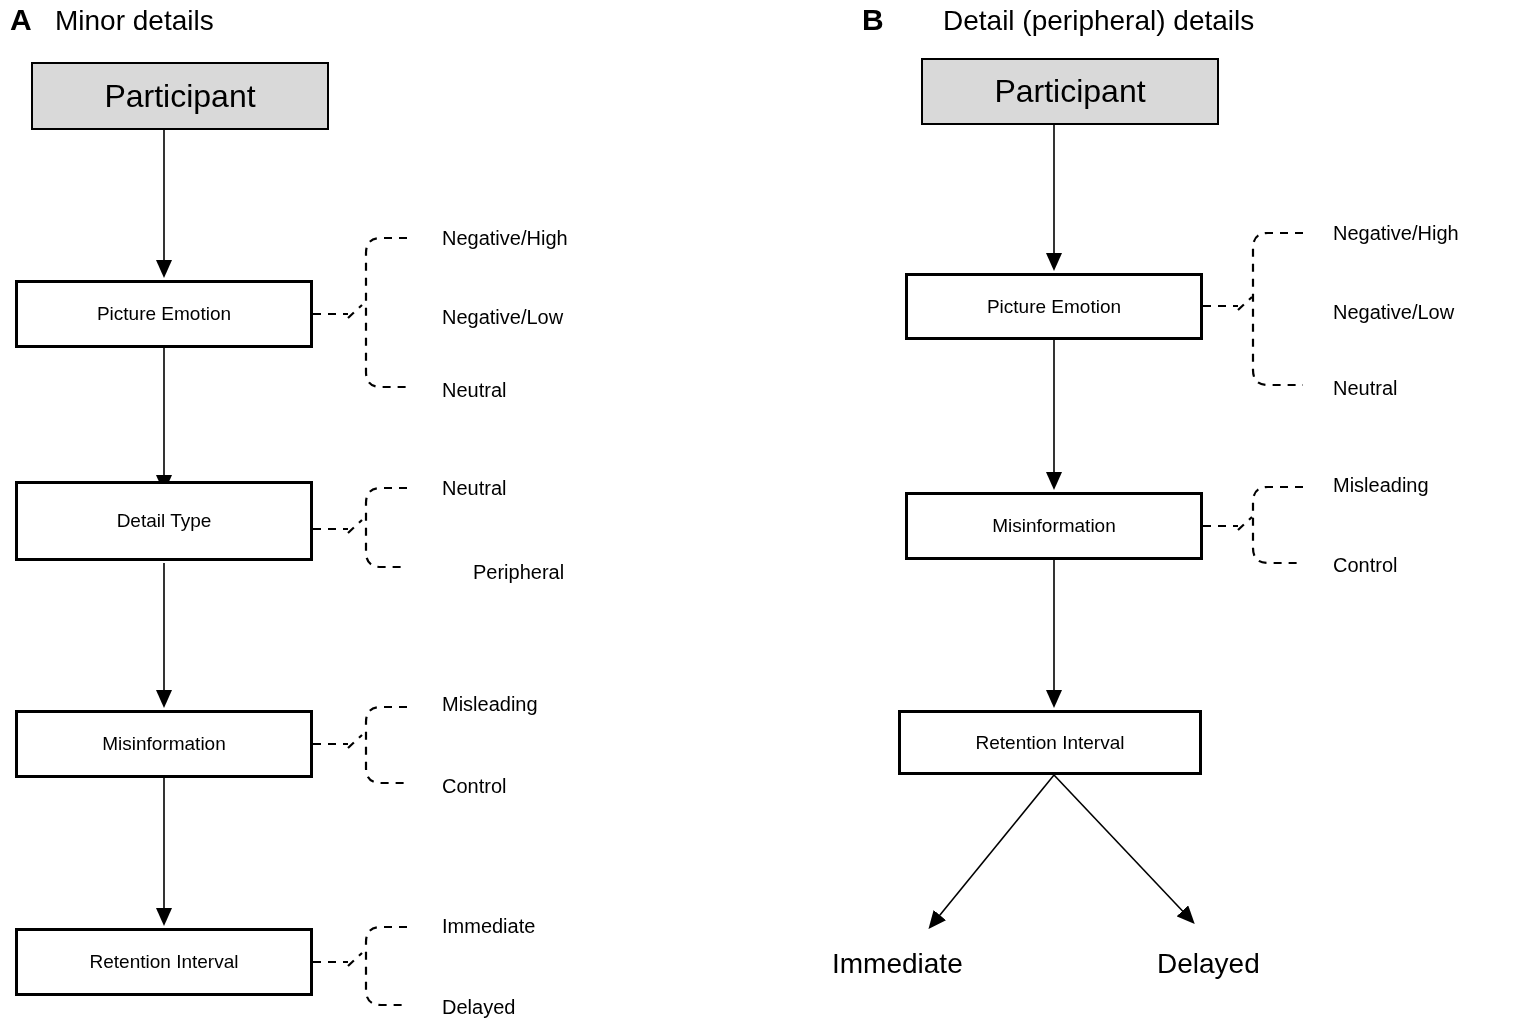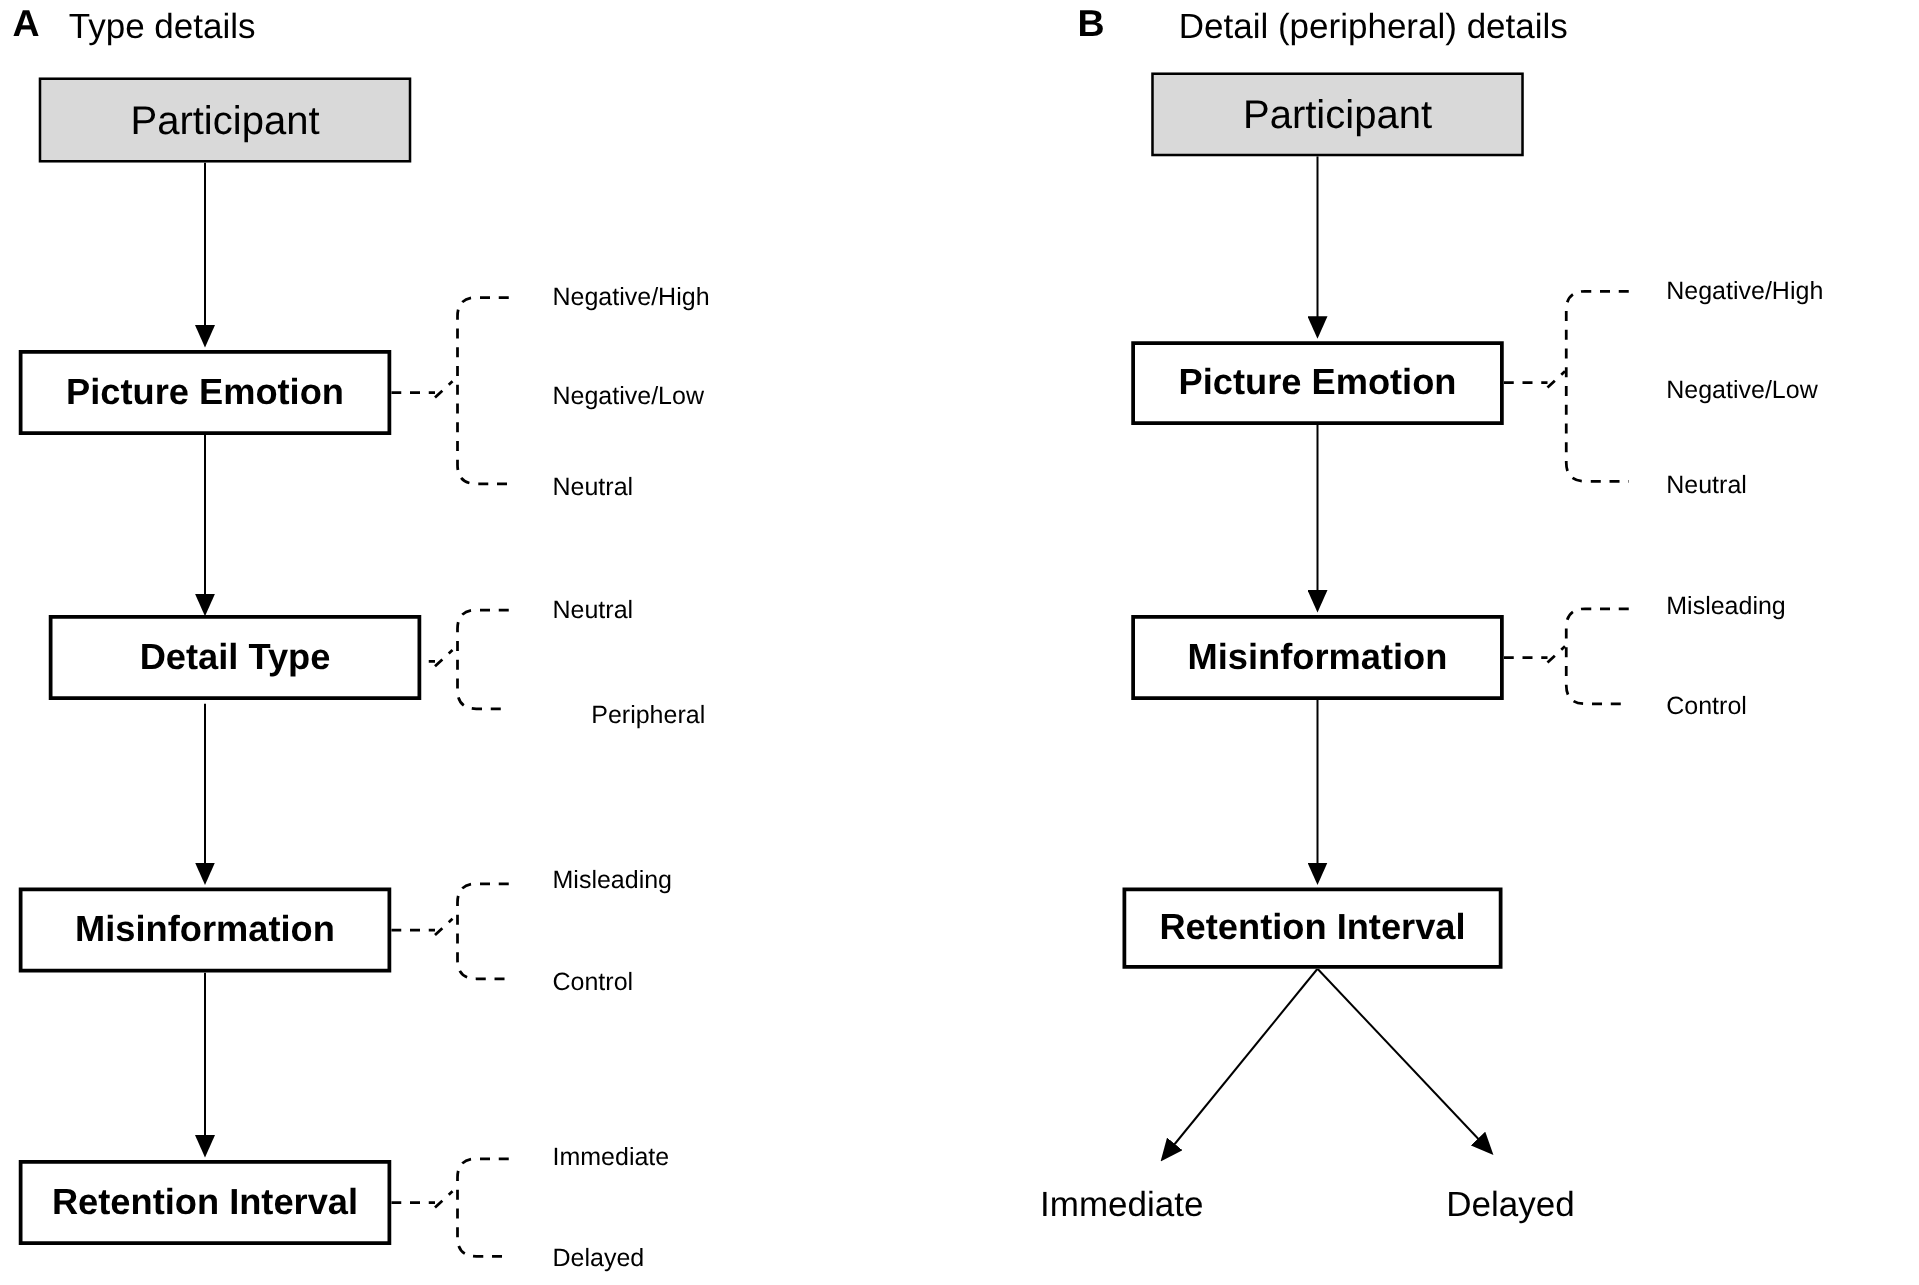--- a/index.html
+++ b/index.html
@@ -22,21 +22,21 @@
     position:absolute;font-size:30px;font-weight:700;line-height:32px;white-space:nowrap;
   }
   .panel-title{
     position:absolute;font-size:28px;font-weight:400;line-height:32px;white-space:nowrap;
   }
   .node{
     position:absolute;box-sizing:border-box;
     border:3px solid var(--line);
     background:#ffffff;
     display:flex;align-items:center;justify-content:center;
-    font-size:29px;font-weight:700;white-space:nowrap;
+    font-size:19px;font-weight:400;white-space:nowrap;
   }
   .node.participant{
     background:var(--participant_fill);
     font-weight:400;font-size:32px;
     border-width:2.5px;
     margin-left:16px;
   }
   .option{
     position:absolute;font-size:20px;font-weight:400;line-height:30px;white-space:nowrap;
   }
@@ -97,25 +97,25 @@
       <path class="bracket" d="M1303 233 H1268 Q1253 233 1253 248 V370 Q1253 385 1268 385 H1303"></path>
     </g>
     <g>
       <path class="bracket" d="M1203 526 h35"></path>
       <path class="bracket" d="M1238 530 L1252 517"></path>
       <path class="bracket" d="M1303 487 H1268 Q1253 487 1253 502 V548 Q1253 563 1268 563 H1303"></path>
     </g>
   </svg>
 
   <div class="panel-label" style="left:10px;top:4px;">A</div>
-  <div class="panel-title" style="left:55px;top:5px;">Type details</div>
+  <div class="panel-title" style="left:55px;top:5px;">Minor details</div>
 
   <div class="node participant" style="left:15px;top:62px;width:298px;height:68px;">Participant</div>
   <div class="node" style="left:15px;top:280px;width:298px;height:68px;">Picture Emotion</div>
-  <div class="node" style="left:15px;top:492px;width:298px;height:68px;margin-left:24px;">Detail Type</div>
+  <div class="node" style="left:15px;top:481px;width:298px;height:80px;">Detail Type</div>
   <div class="node" style="left:15px;top:710px;width:298px;height:68px;">Misinformation</div>
   <div class="node" style="left:15px;top:928px;width:298px;height:68px;">Retention Interval</div>
 
   <div class="option" style="left:442px;top:223px;">Negative/High</div>
   <div class="option" style="left:442px;top:302px;">Negative/Low</div>
   <div class="option" style="left:442px;top:375px;">Neutral</div>
   <div class="option" style="left:442px;top:473px;">Neutral</div>
   <div class="option" style="left:442px;top:557px;margin-left:31px;">Peripheral</div>
   <div class="option" style="left:442px;top:689px;">Misleading</div>
   <div class="option" style="left:442px;top:771px;">Control</div>

